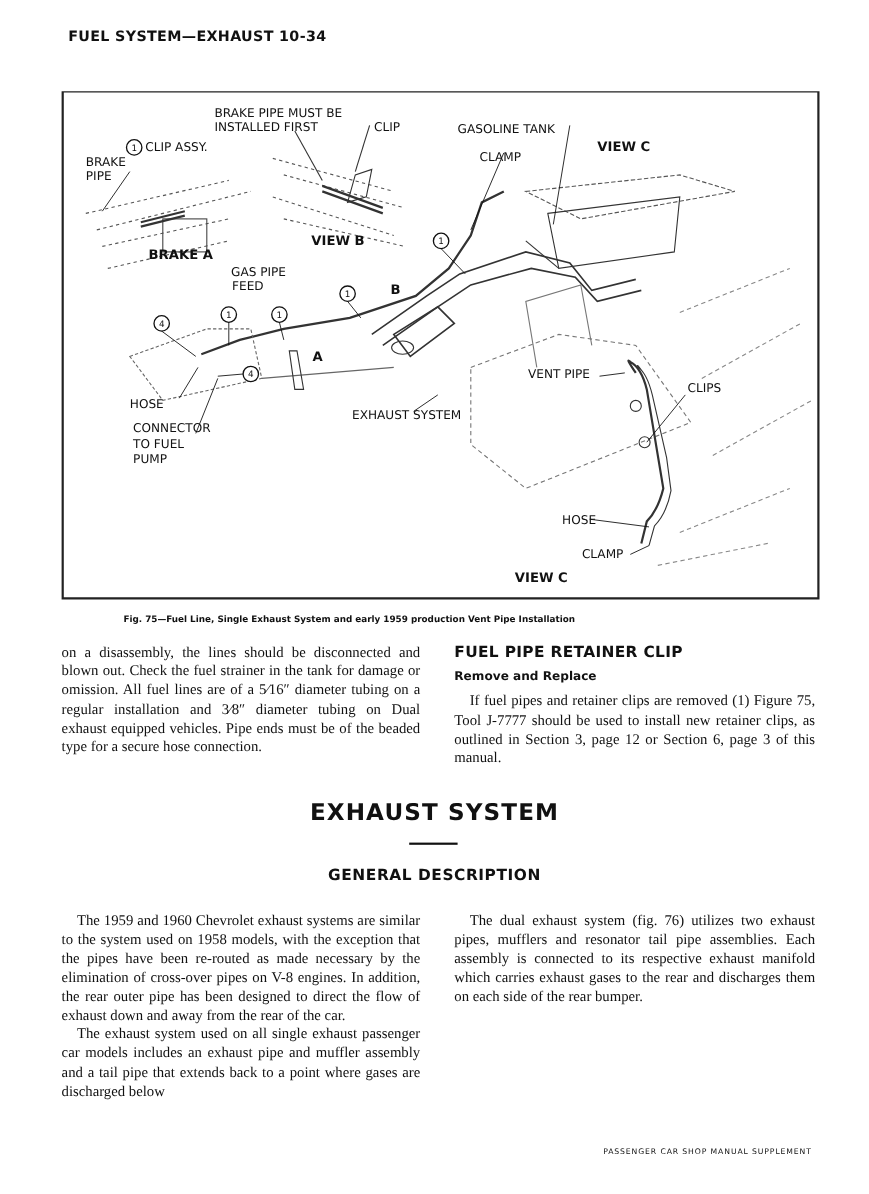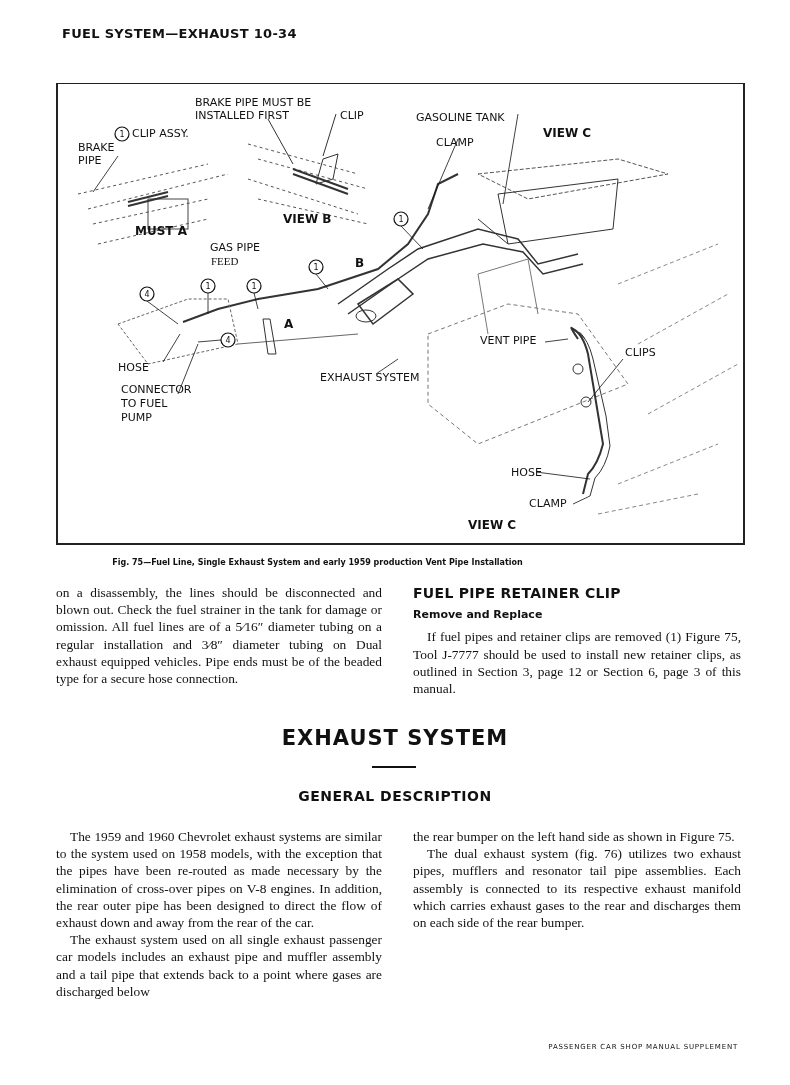--- a/index.html
+++ b/index.html
@@ -131,27 +131,27 @@
       <line x1="515" y1="420" x2="532" y2="412"></line>
     </g>
   </svg>
 
   <div class="lbl sans" style="left:137px;top:12px;">BRAKE PIPE MUST BE</div>
   <div class="lbl sans" style="left:137px;top:25px;">INSTALLED FIRST</div>
   <div class="lbl sans" style="left:282px;top:25px;">CLIP</div>
   <div class="lbl sans" style="left:74px;top:43px;">CLIP ASSY.</div>
   <div class="lbl sans" style="left:20px;top:57px;">BRAKE</div>
   <div class="lbl sans" style="left:20px;top:70px;">PIPE</div>
-  <div class="lbl b sans" style="left:77px;top:140px;">MUST A</div>
+  <div class="lbl b sans" style="left:77px;top:140px;">BRAKE A</div>
   <div class="lbl b sans" style="left:225px;top:128px;">VIEW B</div>
   <div class="lbl sans" style="left:358px;top:27px;">GASOLINE TANK</div>
   <div class="lbl sans" style="left:378px;top:52px;">CLAMP</div>
   <div class="lbl b sans" style="left:485px;top:42px;">VIEW C</div>
   <div class="lbl sans" style="left:152px;top:157px;">GAS PIPE</div>
-  <div class="lbl sans" style="left:153px;top:170px;font-family:Liberation Serif, serif;">FEED</div>
+  <div class="lbl sans" style="left:153px;top:170px;">FEED</div>
   <div class="lbl b sans" style="left:297px;top:172px;">B</div>
   <div class="lbl b sans" style="left:226px;top:233px;">A</div>
   <div class="lbl sans" style="left:60px;top:277px;">HOSE</div>
   <div class="lbl sans" style="left:63px;top:299px;">CONNECTOR</div>
   <div class="lbl sans" style="left:63px;top:313px;">TO FUEL</div>
   <div class="lbl sans" style="left:63px;top:327px;">PUMP</div>
   <div class="lbl sans" style="left:262px;top:287px;">EXHAUST SYSTEM</div>
   <div class="lbl sans" style="left:422px;top:250px;">VENT PIPE</div>
   <div class="lbl sans" style="left:567px;top:262px;">CLIPS</div>
   <div class="lbl sans" style="left:453px;top:382px;">HOSE</div>
@@ -174,17 +174,16 @@
 <div class="h-exhaust sans">EXHAUST SYSTEM</div>
 <div class="rule"></div>
 <div class="h-general sans">GENERAL DESCRIPTION</div>
 
 <div class="col col-left-bot serif">
   <p class="indent">The 1959 and 1960 Chevrolet exhaust systems are similar to the system used on 1958 models, with the exception that the pipes have been re-routed as made necessary by the elimination of cross-over pipes on V-8 engines. In addition, the rear outer pipe has been designed to direct the flow of exhaust down and away from the rear of the car.</p>
   <p class="indent">The exhaust system used on all single exhaust passenger car models includes an exhaust pipe and muffler assembly and a tail pipe that extends back to a point where gases are discharged below</p>
 </div>
 
 <div class="col col-right-bot serif">
-  <p>the rear bumper on the left hand side as shown in Figure 75.</p>
   <p class="indent">The dual exhaust system (fig. 76) utilizes two exhaust pipes, mufflers and resonator tail pipe assemblies. Each assembly is connected to its respective exhaust manifold which carries exhaust gases to the rear and discharges them on each side of the rear bumper.</p>
 </div>
 
 <div class="footer sans">PASSENGER CAR SHOP MANUAL SUPPLEMENT</div>
 
 </body></html>

